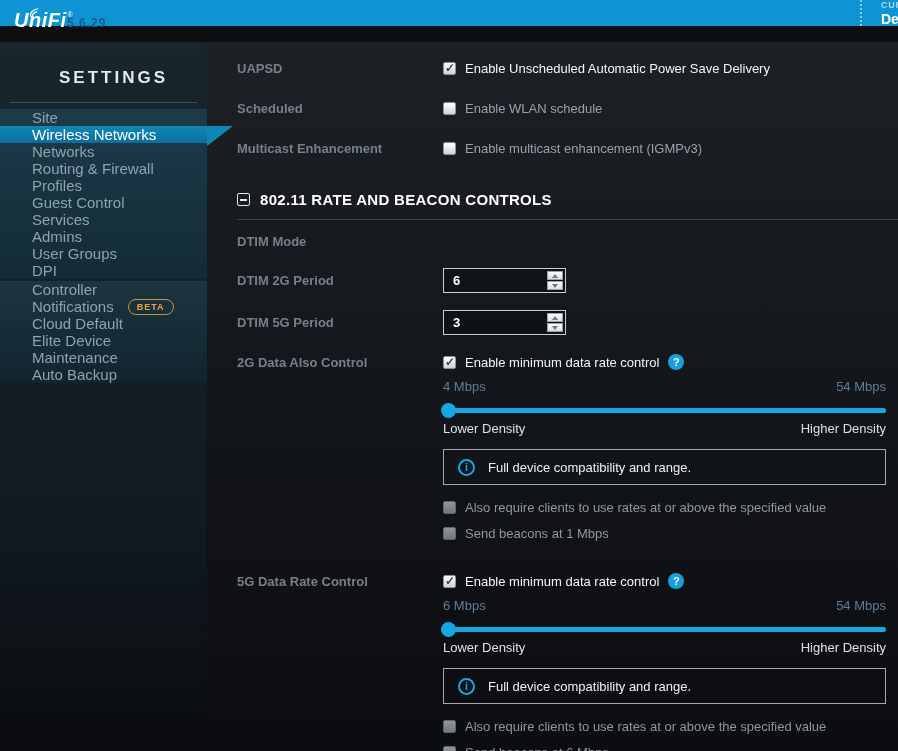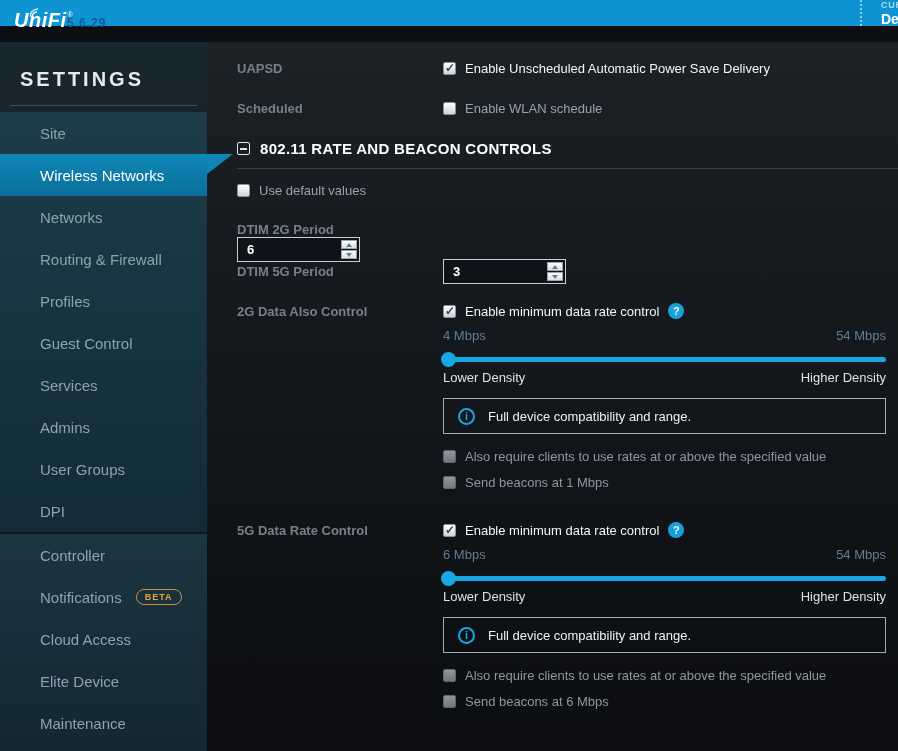--- a/index.html
+++ b/index.html
@@ -16,25 +16,25 @@
   .version { position:absolute; left:60px; top:16px; color:#0c5f91; font-size:12px; font-weight:bold; letter-spacing:1px;padding-left:7px; }
   .site-area { position:absolute; left:860px; top:0; bottom:0; display:flex; align-items:center; }
   .dotted-sep { border-left:2px dotted rgba(255,255,255,.55); height:26px; }
   .site-col { margin-left:19px; white-space:nowrap; }
   .site-label { font-size:9px; color:#a8daf4; font-weight:bold; letter-spacing:.8px; }
   .site-value { font-size:14px; color:#fff; font-weight:bold; margin-top:1px; }
 
   
   .sidebar { position:absolute; left:0; top:42px; bottom:0; width:207px;
              background:linear-gradient(180deg,#18262e 0%, #11191f 70%, #0a0c0f 100%); z-index:4; }
-  .settings-title { margin:26px 0 4px 20px; color:#e6eaec; font-size:20px; font-weight:bold; letter-spacing:3px; }
+  .settings-title { margin:26px 0 4px 20px; color:#e6eaec; font-size:17px; font-weight:bold; letter-spacing:3px;text-align:center; }
   .settings-divider { margin:14px 10px 0 10px; border-top:1px solid #454d54; }
   .nav-group1 { margin-top:6px; background:linear-gradient(180deg,#1e3b4a 0%, #122b37 100%); }
   .nav-group2 { margin-top:2px; background:linear-gradient(180deg,#1b3541 0%, #112530 100%); }
-  .nav-item { position:relative; height:42px; display:flex; align-items:center; padding-left:40px;
+  .nav-item { position:relative; height:17px; display:flex; align-items:center; padding-left:32px;
               color:#8fa2ae; font-size:15px; cursor:pointer; }
   .nav-item.active { background:linear-gradient(180deg,#0f88b8 0%, #0b6e9a 100%); color:#fff; }
   .nav-item.active::after { content:''; position:absolute; left:207px; top:0; width:26px; height:20px;
               background:#0f86b5; clip-path:polygon(0 0,100% 0,0 100%); }
   .beta-badge { margin-left:14px; border:1px solid #cf9137; color:#e8a33d; font-size:9px; font-weight:bold;
               letter-spacing:1px; padding:2px 8px; border-radius:8px; }
 
   
   .main { position:absolute; left:207px; top:42px; right:0; bottom:0; padding:18px 12px 0 30px;
           background:linear-gradient(180deg,#1c2126 0%, #121519 55%, #0b0d10 100%); }
@@ -44,21 +44,21 @@
   .opt-row { display:flex; align-items:center; height:16px; }
   .checkbox { position:relative; width:13px; height:13px; flex-shrink:0; border:1px solid #8d9398; border-radius:2px;
               background:linear-gradient(180deg,#ffffff 0%, #cfd3d6 100%); cursor:pointer; }
   .checkbox.checked::after { content:'\2713'; position:absolute; left:1px; top:-2px; color:#2a4a74;
               font-size:12px; font-weight:bold; }
   .checkbox.dim { background:linear-gradient(180deg,#8f969c 0%, #70777d 100%); border-color:#5f666c; }
   .cb-label { margin-left:9px; font-size:13px; color:#98a2aa; }
   .cb-label.on { color:#f3f5f6; }
 
   .mb24 { margin-bottom:24px; } .mb35 { margin-bottom:35px; } .mb13 { margin-bottom:13px; }
-  .mb19 { margin-bottom:19px; } .mb17 { margin-bottom:17px;flex-direction:column; } .mt24 { margin-top:32px; }
+  .mb19 { margin-bottom:19px; } .mb17 { margin-bottom:17px; } .mt24 { margin-top:32px; }
 
   .section-header { display:flex; align-items:center; gap:10px; padding-bottom:11px;
               border-bottom:1px solid #3a4046; margin-right:-12px; }
   .collapse-box { position:relative; width:13px; height:13px; border:1px solid #e4e7e9; border-radius:2px; cursor:pointer; }
   .collapse-box::after { content:''; position:absolute; left:2px; right:2px; top:5px; height:2px; background:#e4e7e9; }
   .section-title { font-size:15px; font-weight:bold; color:#ffffff; letter-spacing:.3px; }
 
   .num-row { height:25px; }
   .num-row .flabel { padding-top:5px; }
   .spin-wrap { position:relative; width:123px; height:25px; }
@@ -151,21 +151,21 @@
     </div>
     <div class="nav-group2">
       <div class="nav-item">
           <span>Controller</span>
         </div>
       <div class="nav-item">
         <span>Notifications</span>
         <span class="beta-badge">BETA</span>
       </div>
       <div class="nav-item">
-          <span>Cloud Access</span>
+          <span>Cloud Default</span>
         </div>
       <div class="nav-item">
           <span>Elite Device</span>
         </div>
       <div class="nav-item">
           <span>Maintenance</span>
         </div>
       <div class="nav-item">
           <span>Auto Backup</span>
         </div>
@@ -187,33 +187,37 @@
     <div class="frow mb24">
       <div class="flabel">Scheduled</div>
       <div class="fctrl">
           <div class="opt-row">
         <span class="checkbox"></span>
         <span class="cb-label">Enable WLAN schedule</span>
       </div>
         </div>
     </div>
 
+    <div class="frow mb35">
+      <div class="flabel">Multicast Enhancement</div>
+      <div class="fctrl">
+          <div class="opt-row">
+        <span class="checkbox"></span>
+        <span class="cb-label">Enable multicast enhancement (IGMPv3)</span>
+      </div>
+        </div>
+    </div>
 
     <div class="section-header mb13">
       <span class="collapse-box"></span>
       <span class="section-title">802.11 RATE AND BEACON CONTROLS</span>
     </div>
 
     <div class="frow mb19">
-      <div class="fctrl">
-          <div class="opt-row">
-        <span class="checkbox"></span>
-        <span class="cb-label">Use default values</span>
-      </div>
-        </div>
+      <div class="flabel">DTIM Mode</div>
     </div>
 
     <div class="frow num-row mb17">
       <div class="flabel">DTIM 2G Period</div>
       <div class="fctrl">
         <div class="spin-wrap">
           <input class="num-input" value="6" style="">
           <div class="spinner">
             <div class="spin-btn">
                 <span class="arrow-up"></span>

